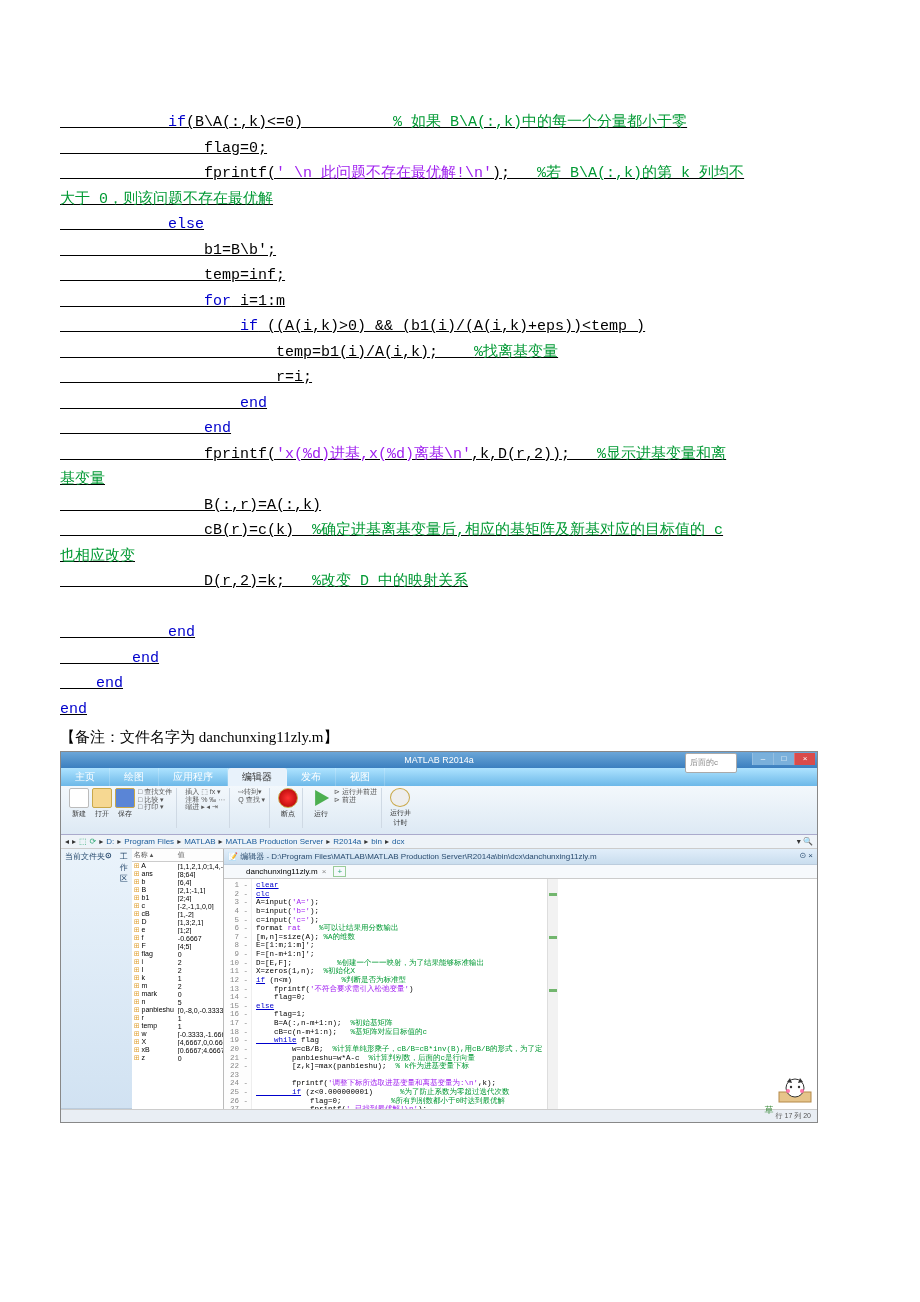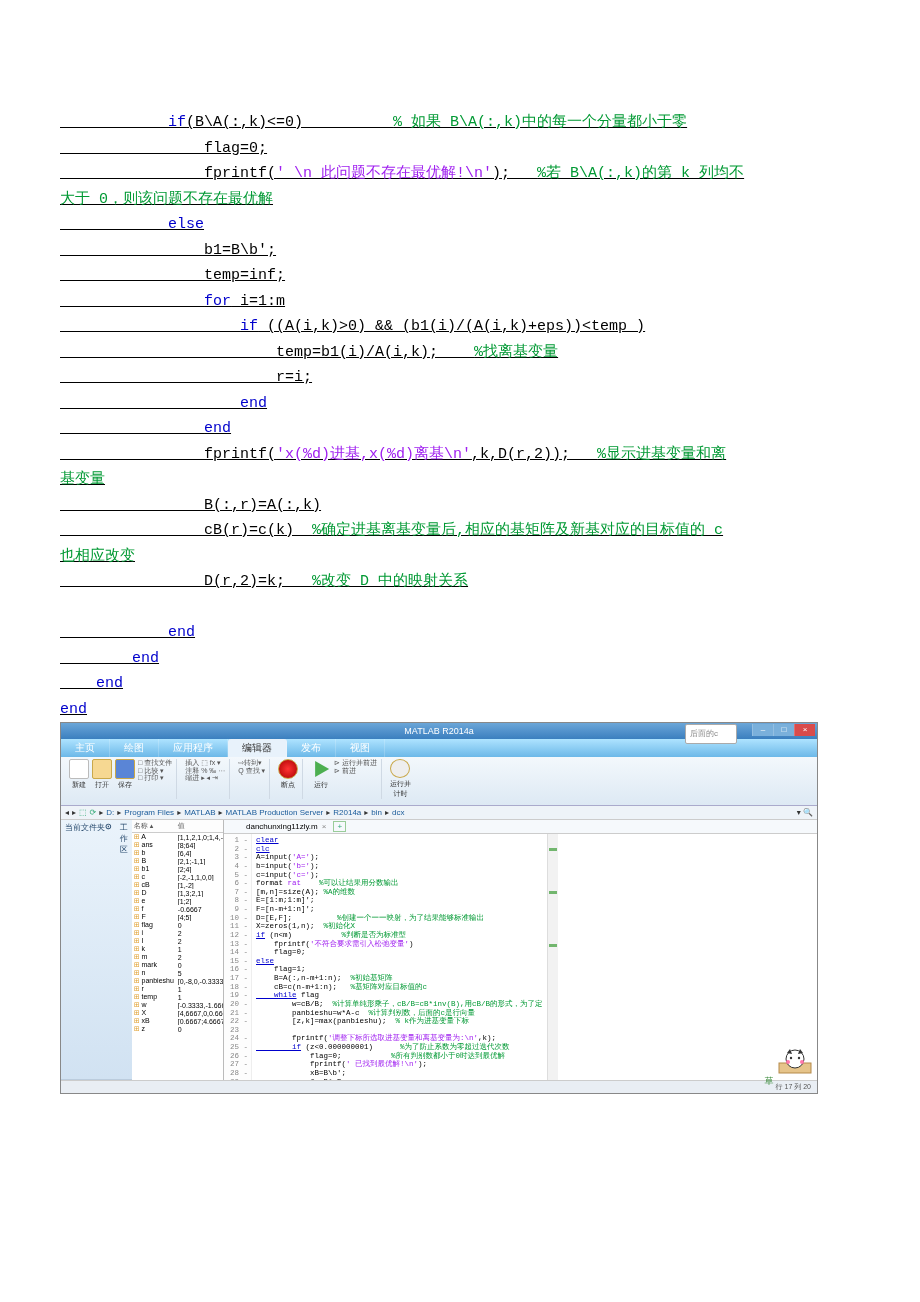--- a/index.html
+++ b/index.html
@@ -271,20 +271,21 @@
 <span>                B(:,r)=A(:,k)</span>
 <span>                cB(r)=c(k)  </span><span class="cm">%确定进基离基变量后,相应的基矩阵及新基对应的目标值的 c</span>
 <span class="cm">也相应改变</span>
 <span>                D(r,2)=k;   </span><span class="cm">%改变 D 中的映射关系</span>
 
 <span class="kw">            end</span>
 <span class="kw">        end</span>
 <span class="kw">    end</span>
 <span class="kw">end</span></div>
 
+<div class="note">【备注：文件名字为 danchunxing11zly.m】</div>
 
 <div class="matlab-window">
 
   <div class="titlebar">
     <span>MATLAB R2014a</span>
     <span class="searchbar" title="搜索文档">后面的c</span>
     <span class="winbtns">
       <span>–</span>
       <span>□</span>
       <span>×</span>
@@ -536,20 +537,21 @@
                   <td>0</td>
                   <td>0</td>
                   <td>0</td>
                 </tr>
               </tbody>
         </table>
       </div>
     </div>
 
     <div class="editorpanel">
+      <div class="editortitle">📝 <span>编辑器 - D:\Program Files\MATLAB\MATLAB Production Server\R2014a\bin\dcx\danchunxing11zly.m</span><span style="float:right">⊙ ×</span></div>
       <div class="editortab">
         <span>danchunxing11zly.m</span>
             <span class="x">×</span>
         <span style="color:#3a7;border:1px solid #9c9;padding:0 3px;margin-left:3px">+</span>
       </div>
       <div class="editor">
         <div class="gutter" id="ed-gutter"> 1 -
  2 -
  3 -
  4 -

